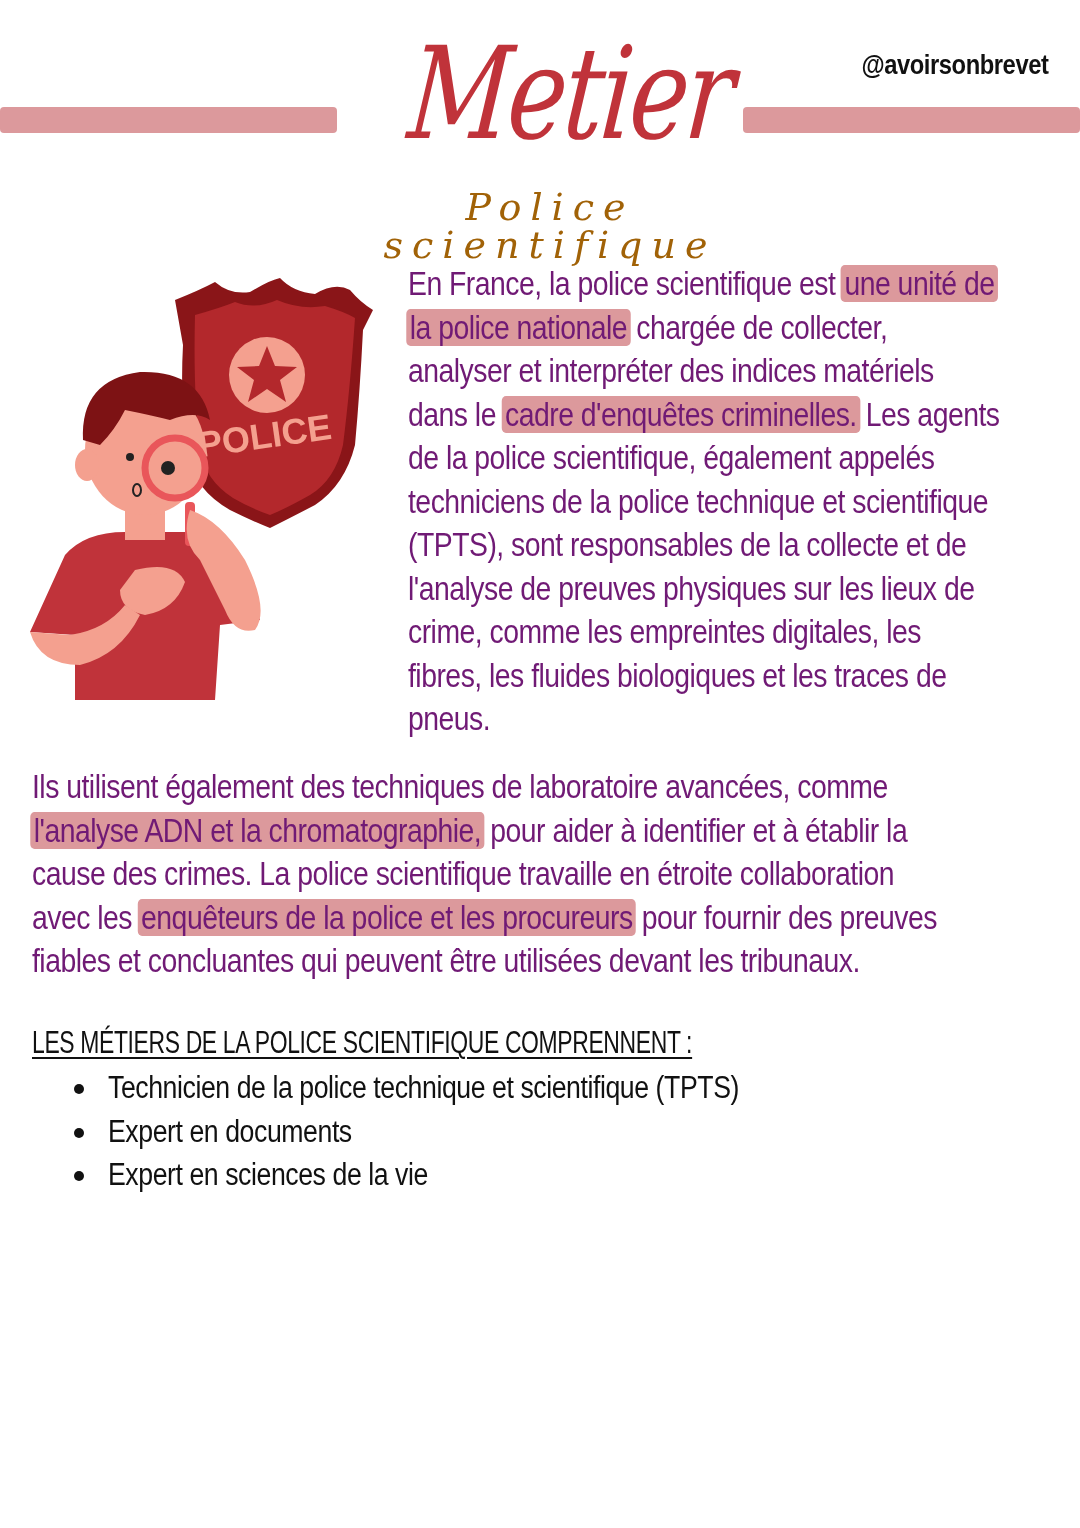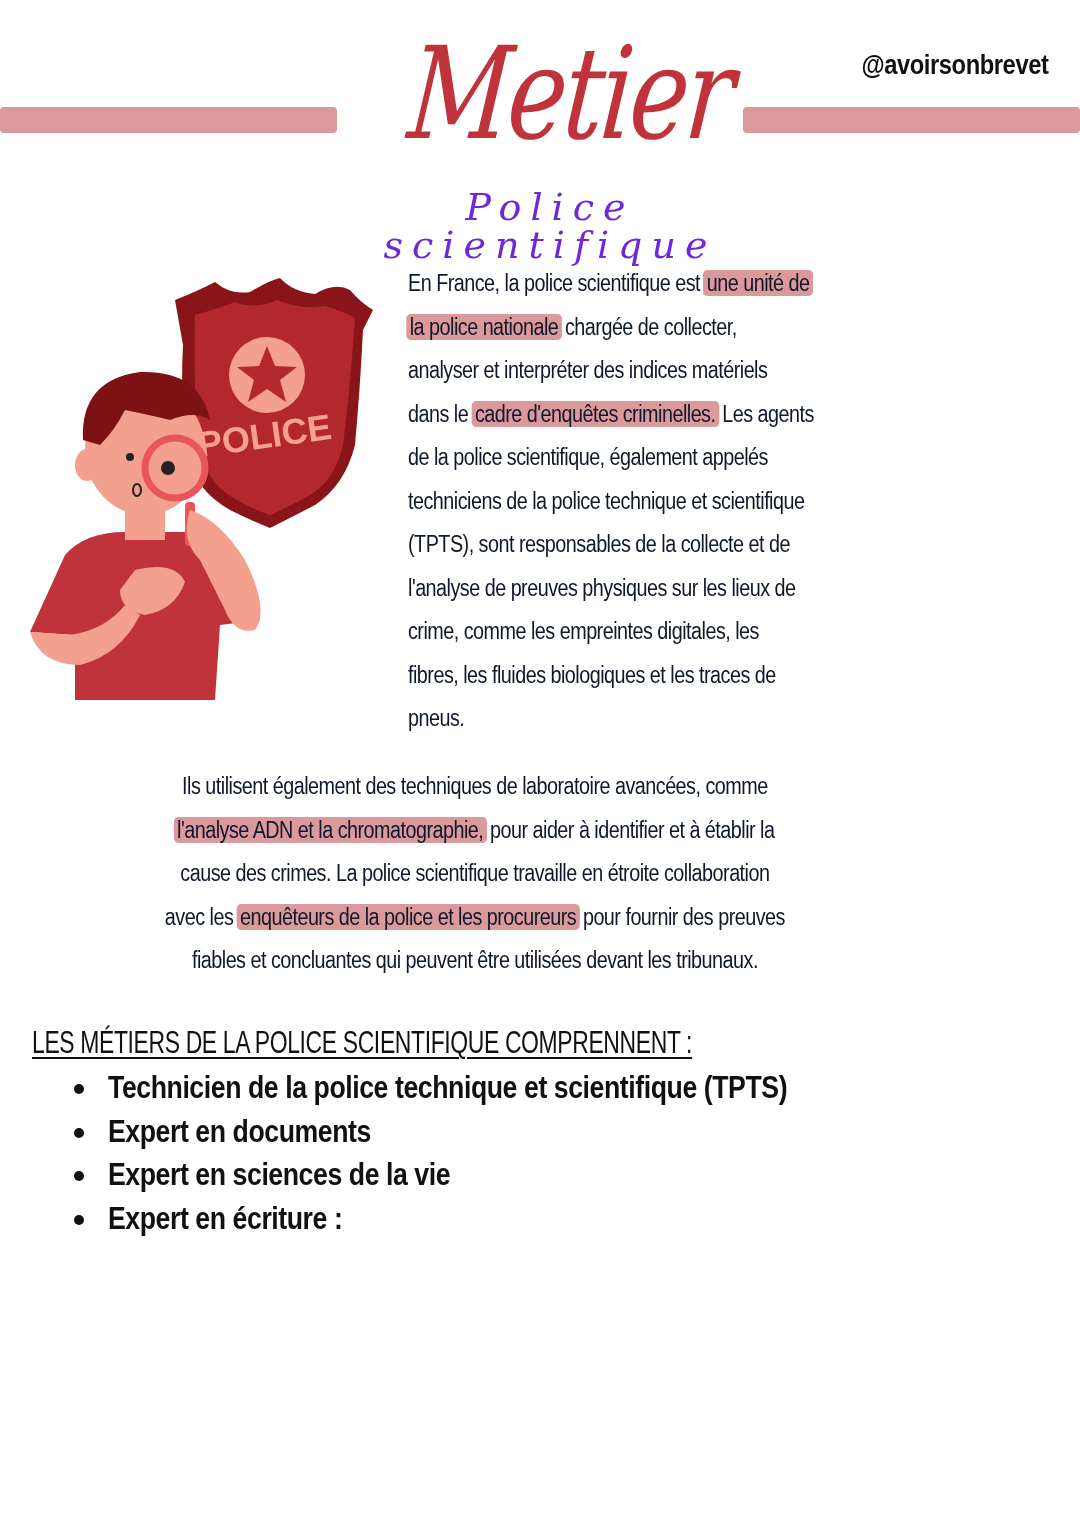--- a/index.html
+++ b/index.html
@@ -19,51 +19,50 @@
 
     .title {
       position: absolute; left: 370px; top: 30px; width: 360px; text-align: center;
       font-family: "DejaVu Serif", serif; font-style: italic; font-size: 128px;
       color: #c0333a; line-height: 1; letter-spacing: -4px;
       transform: scaleX(0.78) skewX(-6deg); transform-origin: center;
     }
     .subtitle {
       position: absolute; left: 300px; top: 188px; width: 500px; text-align: center;
       font-family: "DejaVu Serif", serif; font-style: italic; font-size: 38px;
-      color: #6d28d9; letter-spacing: 9px; line-height: 1;
+      color: #a16207; letter-spacing: 9px; line-height: 1;
     }
 
     .illustration { position: absolute; left: 25px; top: 270px; width: 360px; height: 440px; }
 
     .body-text {
-      font-family: "Liberation Sans", sans-serif; color: #0f172a; font-size: 23px;
+      font-family: "Liberation Sans", sans-serif; color: #701a75; font-size: 33px;
       line-height: 43.5px; letter-spacing: -0.6px;
     }
     .intro {
       position: absolute; left: 408px; top: 262px; width: 650px;
     }
     .intro .line, .para2 .line { display: block; white-space: nowrap; transform: scaleX(0.86); transform-origin: left center; }
-    .para2 { position: absolute; left: 32px; top: 765px; width: 1030px; text-align: center; }
+    .para2 { position: absolute; left: 32px; top: 765px; width: 1030px; }
 
     .hl {
       background: #dc999c; border-radius: 5px; padding: 0 4px; margin: 0 -2px;
     }
 
     .section-title {
       position: absolute; left: 32px; top: 1025px; font-size: 31px; font-family: "Liberation Sans", sans-serif;
       text-decoration: underline; text-decoration-thickness: 2px; text-underline-offset: 4px;
       white-space: nowrap; transform: scaleX(0.74); transform-origin: left center; letter-spacing: -0.5px;
     }
     .jobs {
       position: absolute; left: 72px; top: 1066px; list-style: none;
     }
     .jobs li {
       position: relative; height: 43.6px; line-height: 43.6px; font-size: 31px; padding-left: 36px;
       white-space: nowrap;
-      font-weight: bold;
     }
     .jobs li .bullet {
       position: absolute; left: 2px; top: 18px; width: 10px; height: 10px; border-radius: 50%; background: #111;
     }
     .jobs li .txt { display: inline-block; transform: scaleX(0.86); transform-origin: left center; letter-spacing: -0.5px; }
   </style>
 </head>
 <body>
 
 <div class="bar left"></div>
@@ -129,14 +128,13 @@
   <span class="line"><span>avec les </span><span class="hl">enquêteurs de la police et les procureurs</span><span> pour fournir des preuves</span></span>
   <span class="line">fiables et concluantes qui peuvent être utilisées devant les tribunaux.</span>
 </div>
 
 <div class="section-title">LES MÉTIERS DE LA POLICE SCIENTIFIQUE COMPRENNENT :</div>
 
 <ul class="jobs">
   <li><span class="bullet"></span><span class="txt">Technicien de la police technique et scientifique (TPTS)</span></li>
   <li><span class="bullet"></span><span class="txt">Expert en documents</span></li>
   <li><span class="bullet"></span><span class="txt">Expert en sciences de la vie</span></li>
-  <li><span class="bullet"></span><span class="txt">Expert en écriture :</span></li>
 </ul>
 
 </body></html>

